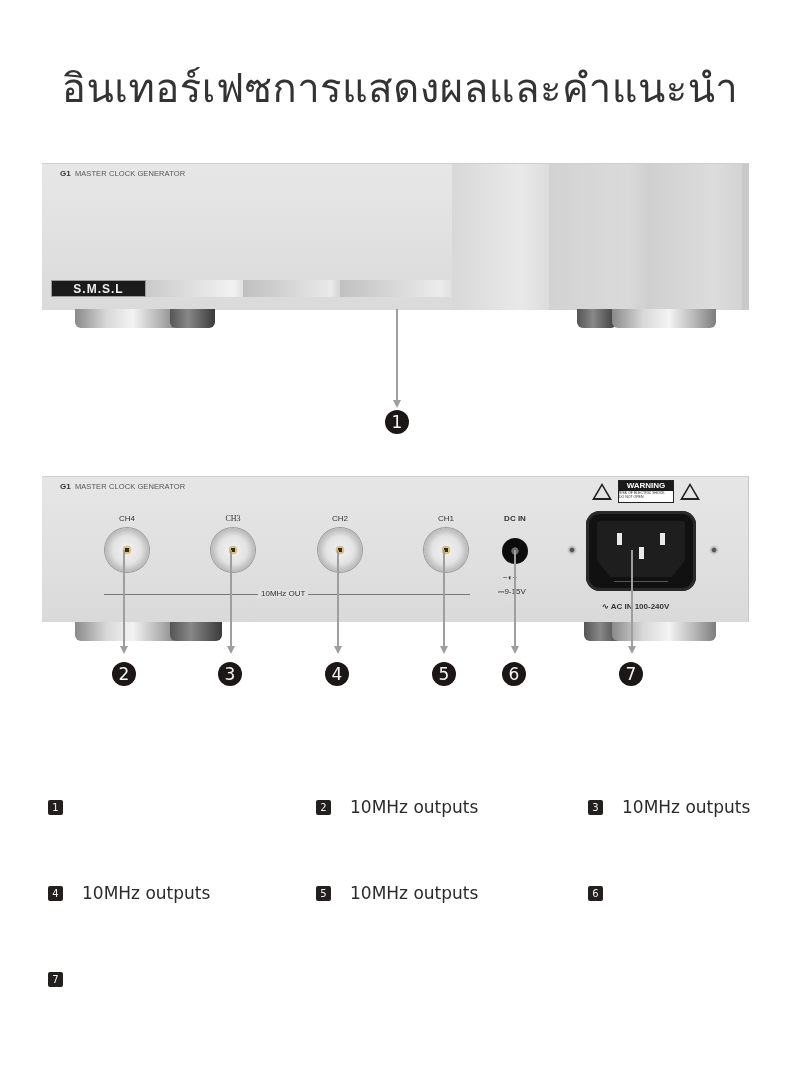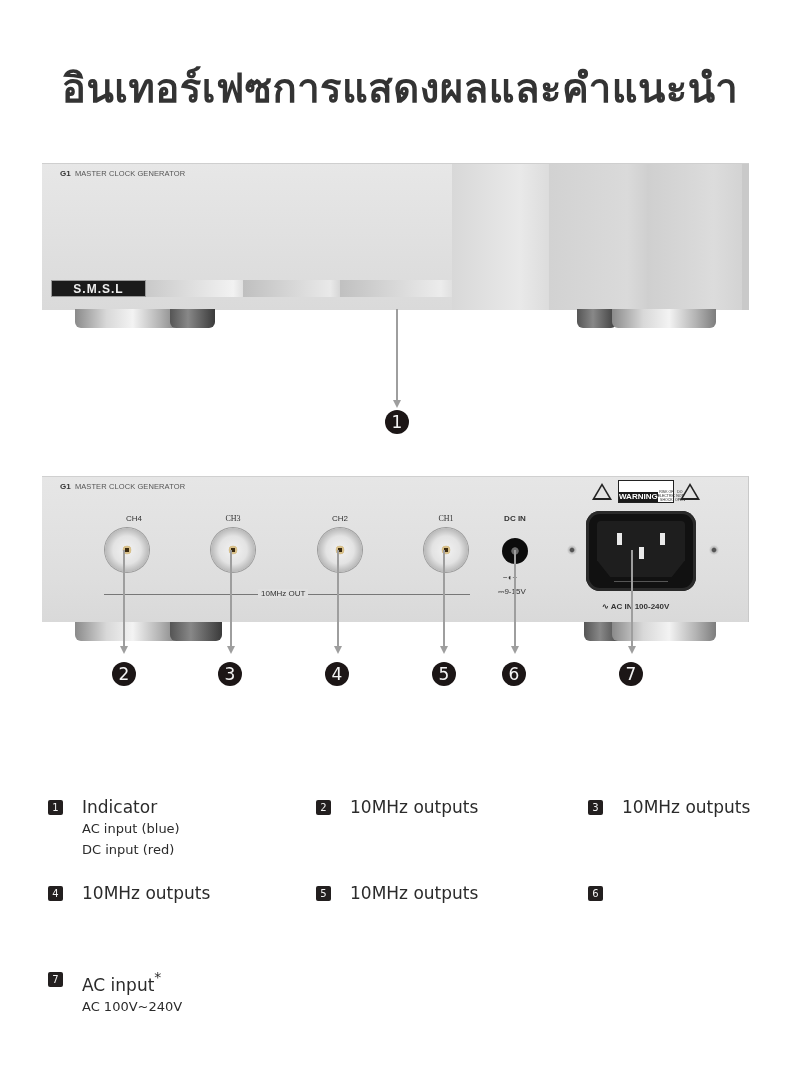--- a/index.html
+++ b/index.html
@@ -1,21 +1,21 @@
 <!DOCTYPE html>
 <html><head>
 <meta charset="utf-8">
 <style>
   * { box-sizing: border-box; margin: 0; padding: 0; }
   html, body { width: 800px; height: 1071px; background: #ffffff; overflow: hidden; }
   body { position: relative; font-family: "DejaVu Sans", sans-serif; color: #2b2b2b; }
 
   .title {
     position: absolute; left: 0; top: 56px; width: 800px; text-align: center;
-    font-size: 40px; font-weight: bold; color: #333333; letter-spacing: 0.5px;
+    font-size: 40px; font-weight: normal; color: #333333; letter-spacing: 0.5px;
     font-family: "DejaVu Sans", sans-serif;
   }
 
   
   .front {
     position: absolute; left: 42px; top: 163px; width: 707px; height: 146px;
     background: linear-gradient(180deg, #e4e4e4 0%, #dcdcdc 60%, #d6d6d6 100%);
     border-top: 1px solid #cfcfcf;
   }
   .front .seg { position: absolute; top: 0; height: 146px; }
@@ -121,21 +121,21 @@
     width: 0; height: 0; border-left: 10px solid transparent; border-right: 10px solid transparent;
     border-bottom: 17px solid #222; position: relative;
   }
   .warn-tri::after {
     content: ""; position: absolute; left: -7px; top: 3px; width: 0; height: 0;
     border-left: 7px solid transparent; border-right: 7px solid transparent;
     border-bottom: 12px solid #e3e3e3;
   }
   .warn-box {
     width: 56px; height: 23px; border: 1px solid #222; background: #fff;
-    display: flex; flex-direction: row; align-items: flex-end;
+    display: flex; flex-direction: column; align-items: flex-start;
   }
   .warn-title {
     width: 100%; background: #1a1a1a; color: #fff; font-family: "Liberation Sans", sans-serif;
     font-weight: bold; font-size: 8px; text-align: center; line-height: 10px;
   }
   .warn-sub { font-family: "Liberation Sans", sans-serif; font-size: 3.5px; line-height: 4px; color: #222; text-align: center; }
 
   
   .legend-item { position: absolute; display: flex; align-items: flex-start; }
   .legend-num {
@@ -176,24 +176,24 @@
 <div class="arrow-line" style="left:396px;top:309px;height:94px;"></div>
 <div class="arrow-head" style="left:393px;top:400px;"></div>
 <div class="marker" style="left:385px;top:410px;">1</div>
 
 <div class="rear">
   <div class="model-label">
     <span class="model-logo">G1</span>
     <span>MASTER CLOCK GENERATOR</span>
   </div>
 
-  <div class="ch-label" style="left:72px;top:37px;">CH4</div>
+  <div class="ch-label" style="left:65px;top:37px;">CH4</div>
   <div class="ch-label" style="left:171px;top:37px;font-family:Liberation Serif, serif;">CH3</div>
   <div class="ch-label" style="left:278px;top:37px;">CH2</div>
-  <div class="ch-label" style="left:384px;top:37px;font-family:Liberation Serif, serif;">CH1</div>
+  <div class="ch-label" style="left:384px;top:37px;">CH1</div>
 
   <div class="bnc" style="left:63px;top:51px;"></div>
   <div class="bnc" style="left:169px;top:51px;"></div>
   <div class="bnc" style="left:276px;top:51px;"></div>
   <div class="bnc" style="left:382px;top:51px;"></div>
 
   <div class="out-line"></div>
   <div class="out-label">10MHz OUT</div>
 
   <div class="ch-label" style="left:453px;top:37px;font-weight:bold;">DC IN</div>
@@ -247,25 +247,20 @@
 <div class="arrow-line" style="left:514px;top:550px;height:98px;"></div>
 <div class="arrow-head" style="left:511px;top:646px;"></div>
 <div class="marker" style="left:502px;top:662px;">6</div>
 
 <div class="arrow-line" style="left:631px;top:550px;height:98px;"></div>
 <div class="arrow-head" style="left:628px;top:646px;"></div>
 <div class="marker" style="left:619px;top:662px;">7</div>
 
 <div class="legend-item" style="left:48px;top:796px;">
   <div class="legend-num">1</div>
-  <div class="legend-text">
-    <div class="legend-title">Indicator</div>
-    <div class="legend-sub">AC input (blue)</div>
-    <div class="legend-sub">DC input (red)</div>
-  </div>
 </div>
 
 <div class="legend-item" style="left:316px;top:796px;">
   <div class="legend-num">2</div>
   <div class="legend-text">
     <div class="legend-title">10MHz outputs</div>
   </div>
 </div>
 
 <div class="legend-item" style="left:588px;top:796px;">
@@ -288,17 +283,13 @@
     <div class="legend-title">10MHz outputs</div>
   </div>
 </div>
 
 <div class="legend-item" style="left:588px;top:882px;">
   <div class="legend-num">6</div>
 </div>
 
 <div class="legend-item" style="left:48px;top:968px;">
   <div class="legend-num">7</div>
-  <div class="legend-text">
-    <div class="legend-title"><span>AC input</span><sup>*</sup></div>
-    <div class="legend-sub">AC 100V~240V</div>
-  </div>
 </div>
 
 </body></html>

